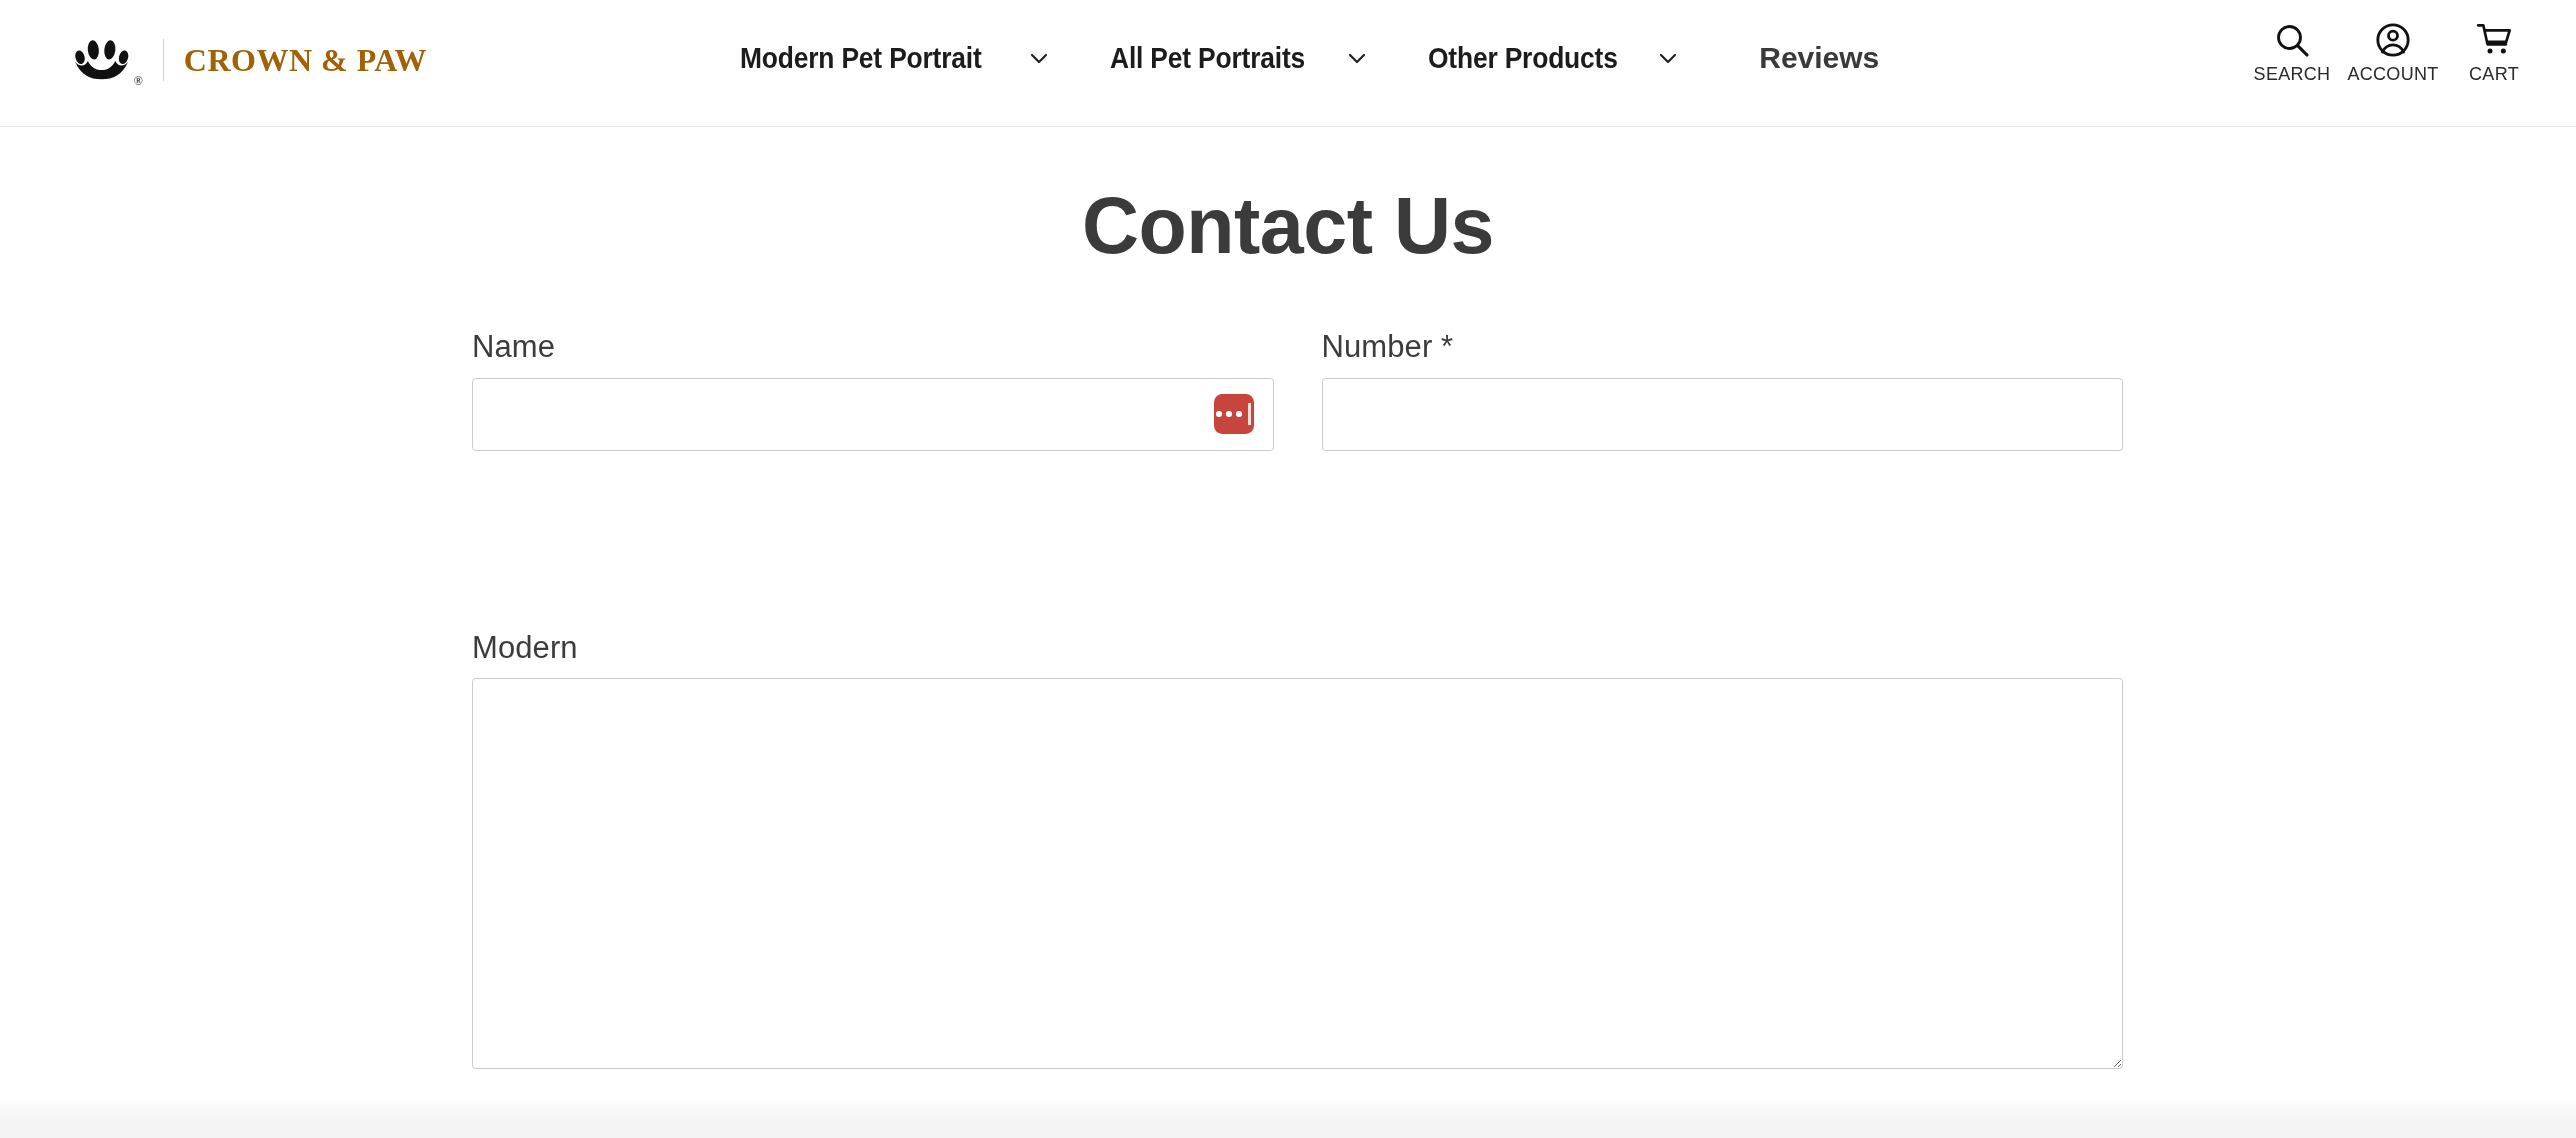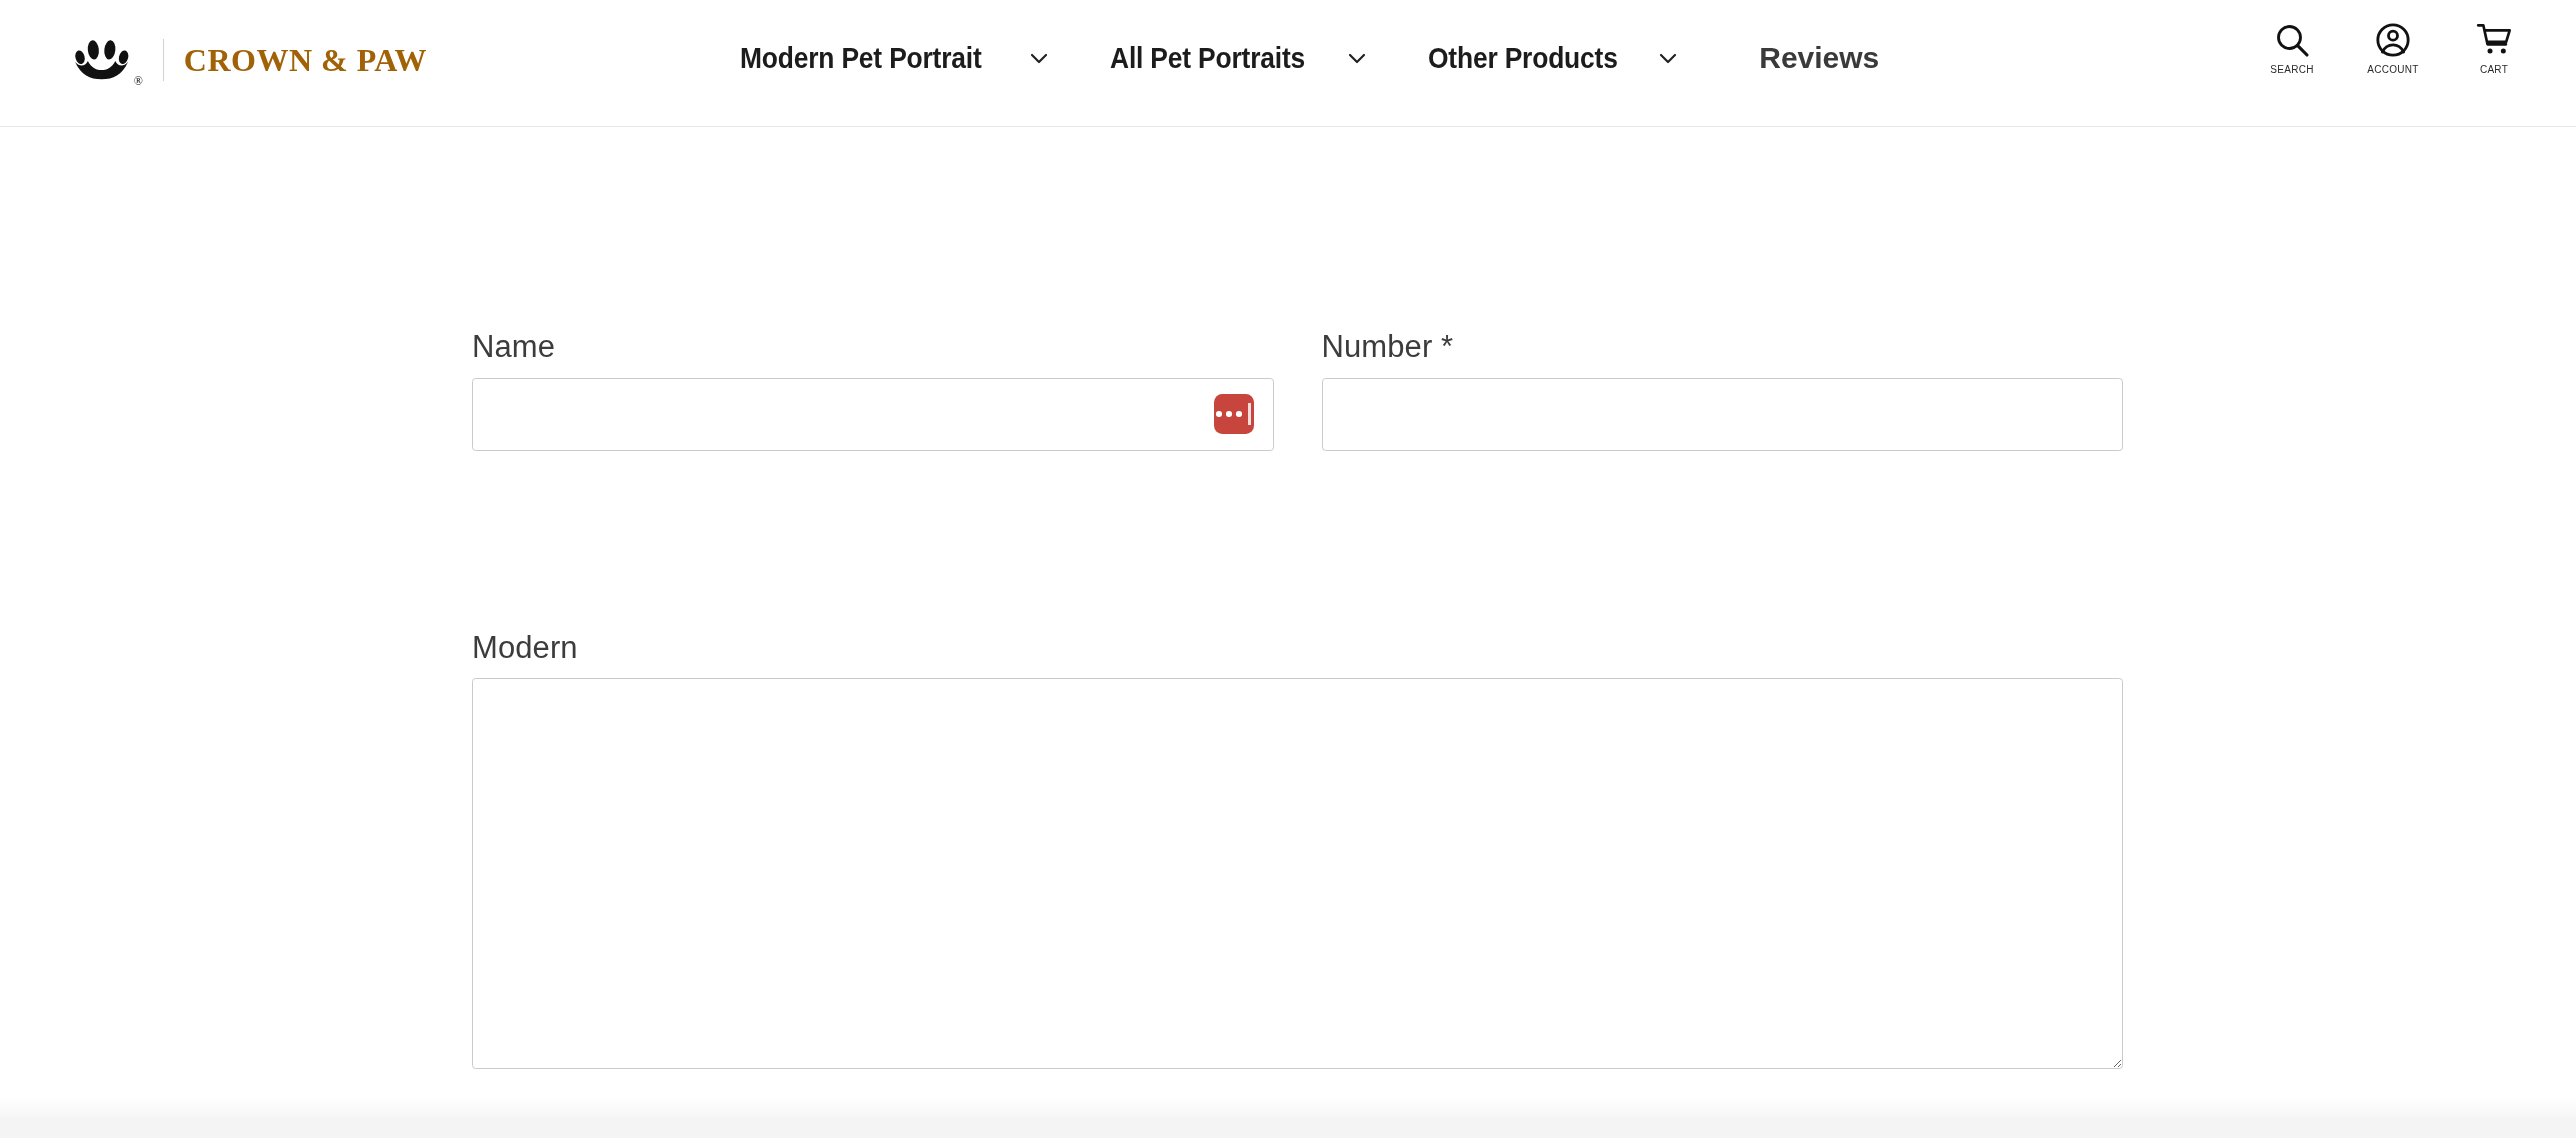--- a/index.html
+++ b/index.html
@@ -128,21 +128,21 @@
     align-items: center;
     cursor: pointer;
   }
   .tool-ico {
     width: 40px;
     height: 40px;
     display: block;
   }
   .tool-label {
     margin-top: 4.6px;
-    font-size: 10px;
+    font-size: 18px;
     letter-spacing: 0.3px;
     color: #2a2a2a;
     font-weight: 400;
     line-height: 1;
     white-space: nowrap;
   }
 
   
   .page-title {
     position: absolute;
@@ -346,20 +346,21 @@
           <path d="M6.3 6.2 H21.4 L19.3 13.1 H7.8" fill="none" stroke="#111" stroke-width="1.6" stroke-linejoin="round"></path>
           <circle cx="9.6" cy="18.6" r="1.5" fill="#111"></circle>
           <circle cx="17.6" cy="18.6" r="1.5" fill="#111"></circle>
         </svg>
         <span class="tool-label">CART</span>
       </div>
 
     </div>
   </header>
 
+  <h1 class="page-title">Contact Us</h1>
 
   <form class="contact-form">
 
     <div class="field-row">
 
       <div class="field">
         <label class="field-label">Name</label>
         <div class="input-wrap">
           <input class="text-input" type="text" placeholder="" style="">
           <span class="autofill-badge">

